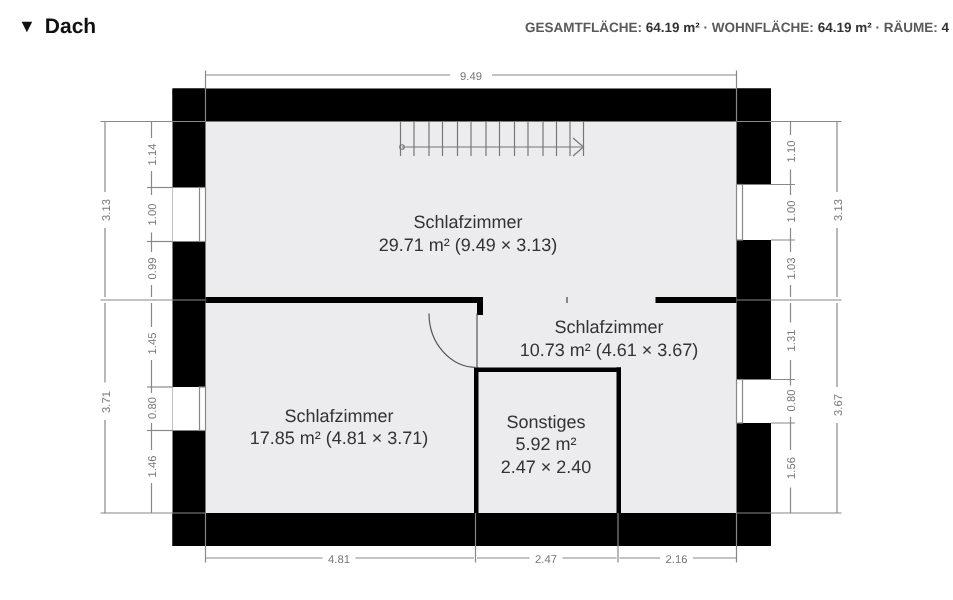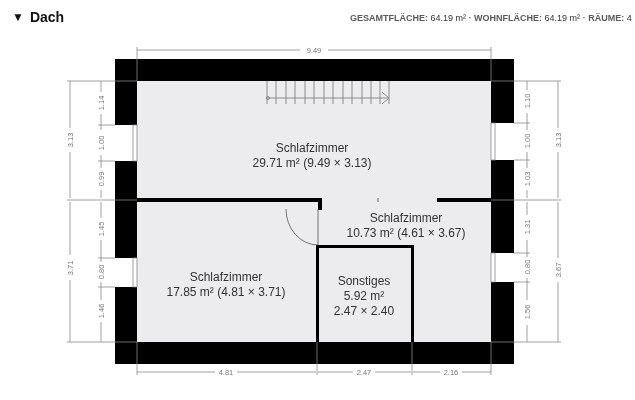--- a/index.html
+++ b/index.html
@@ -1,21 +1,21 @@
 <!DOCTYPE html>
 <html><head>
 <meta charset="utf-8">
 <style>
   html, body { margin: 0; padding: 0; background: #ffffff; }
   body { width: 635px; height: 400px; position: relative; overflow: hidden; font-family: "Liberation Sans", sans-serif; }
   .header { position: absolute; left: 0; top: 0; width: 635px; height: 36px; }
   .title { position: absolute; left: 12px; top: 9px; font-size: 14px; font-weight: bold; color: #111; display: flex; align-items: center; gap: 6px; cursor: pointer; }
   .tri { font-size: 12px; }
   .statline { position: absolute; left: 350px; top: 13px; font-size: 9px; font-weight: bold; color: #5a5a5a; white-space: nowrap; letter-spacing: 0; }
-  .statline .v { color: #333; font-weight: normal; }
+  .statline .v { color: #333; font-weight: bold; }
   svg { position: absolute; left: 0; top: 0; }
   .lbl { font-family: "Liberation Sans", sans-serif; fill: #333; font-size: 12px; }
   .dim { font-family: "Liberation Sans", sans-serif; fill: #777; font-size: 7.5px; }
 </style>
 </head>
 <body>
 
 <div class="header">
   <div class="title">
     <span class="tri">▼</span>

